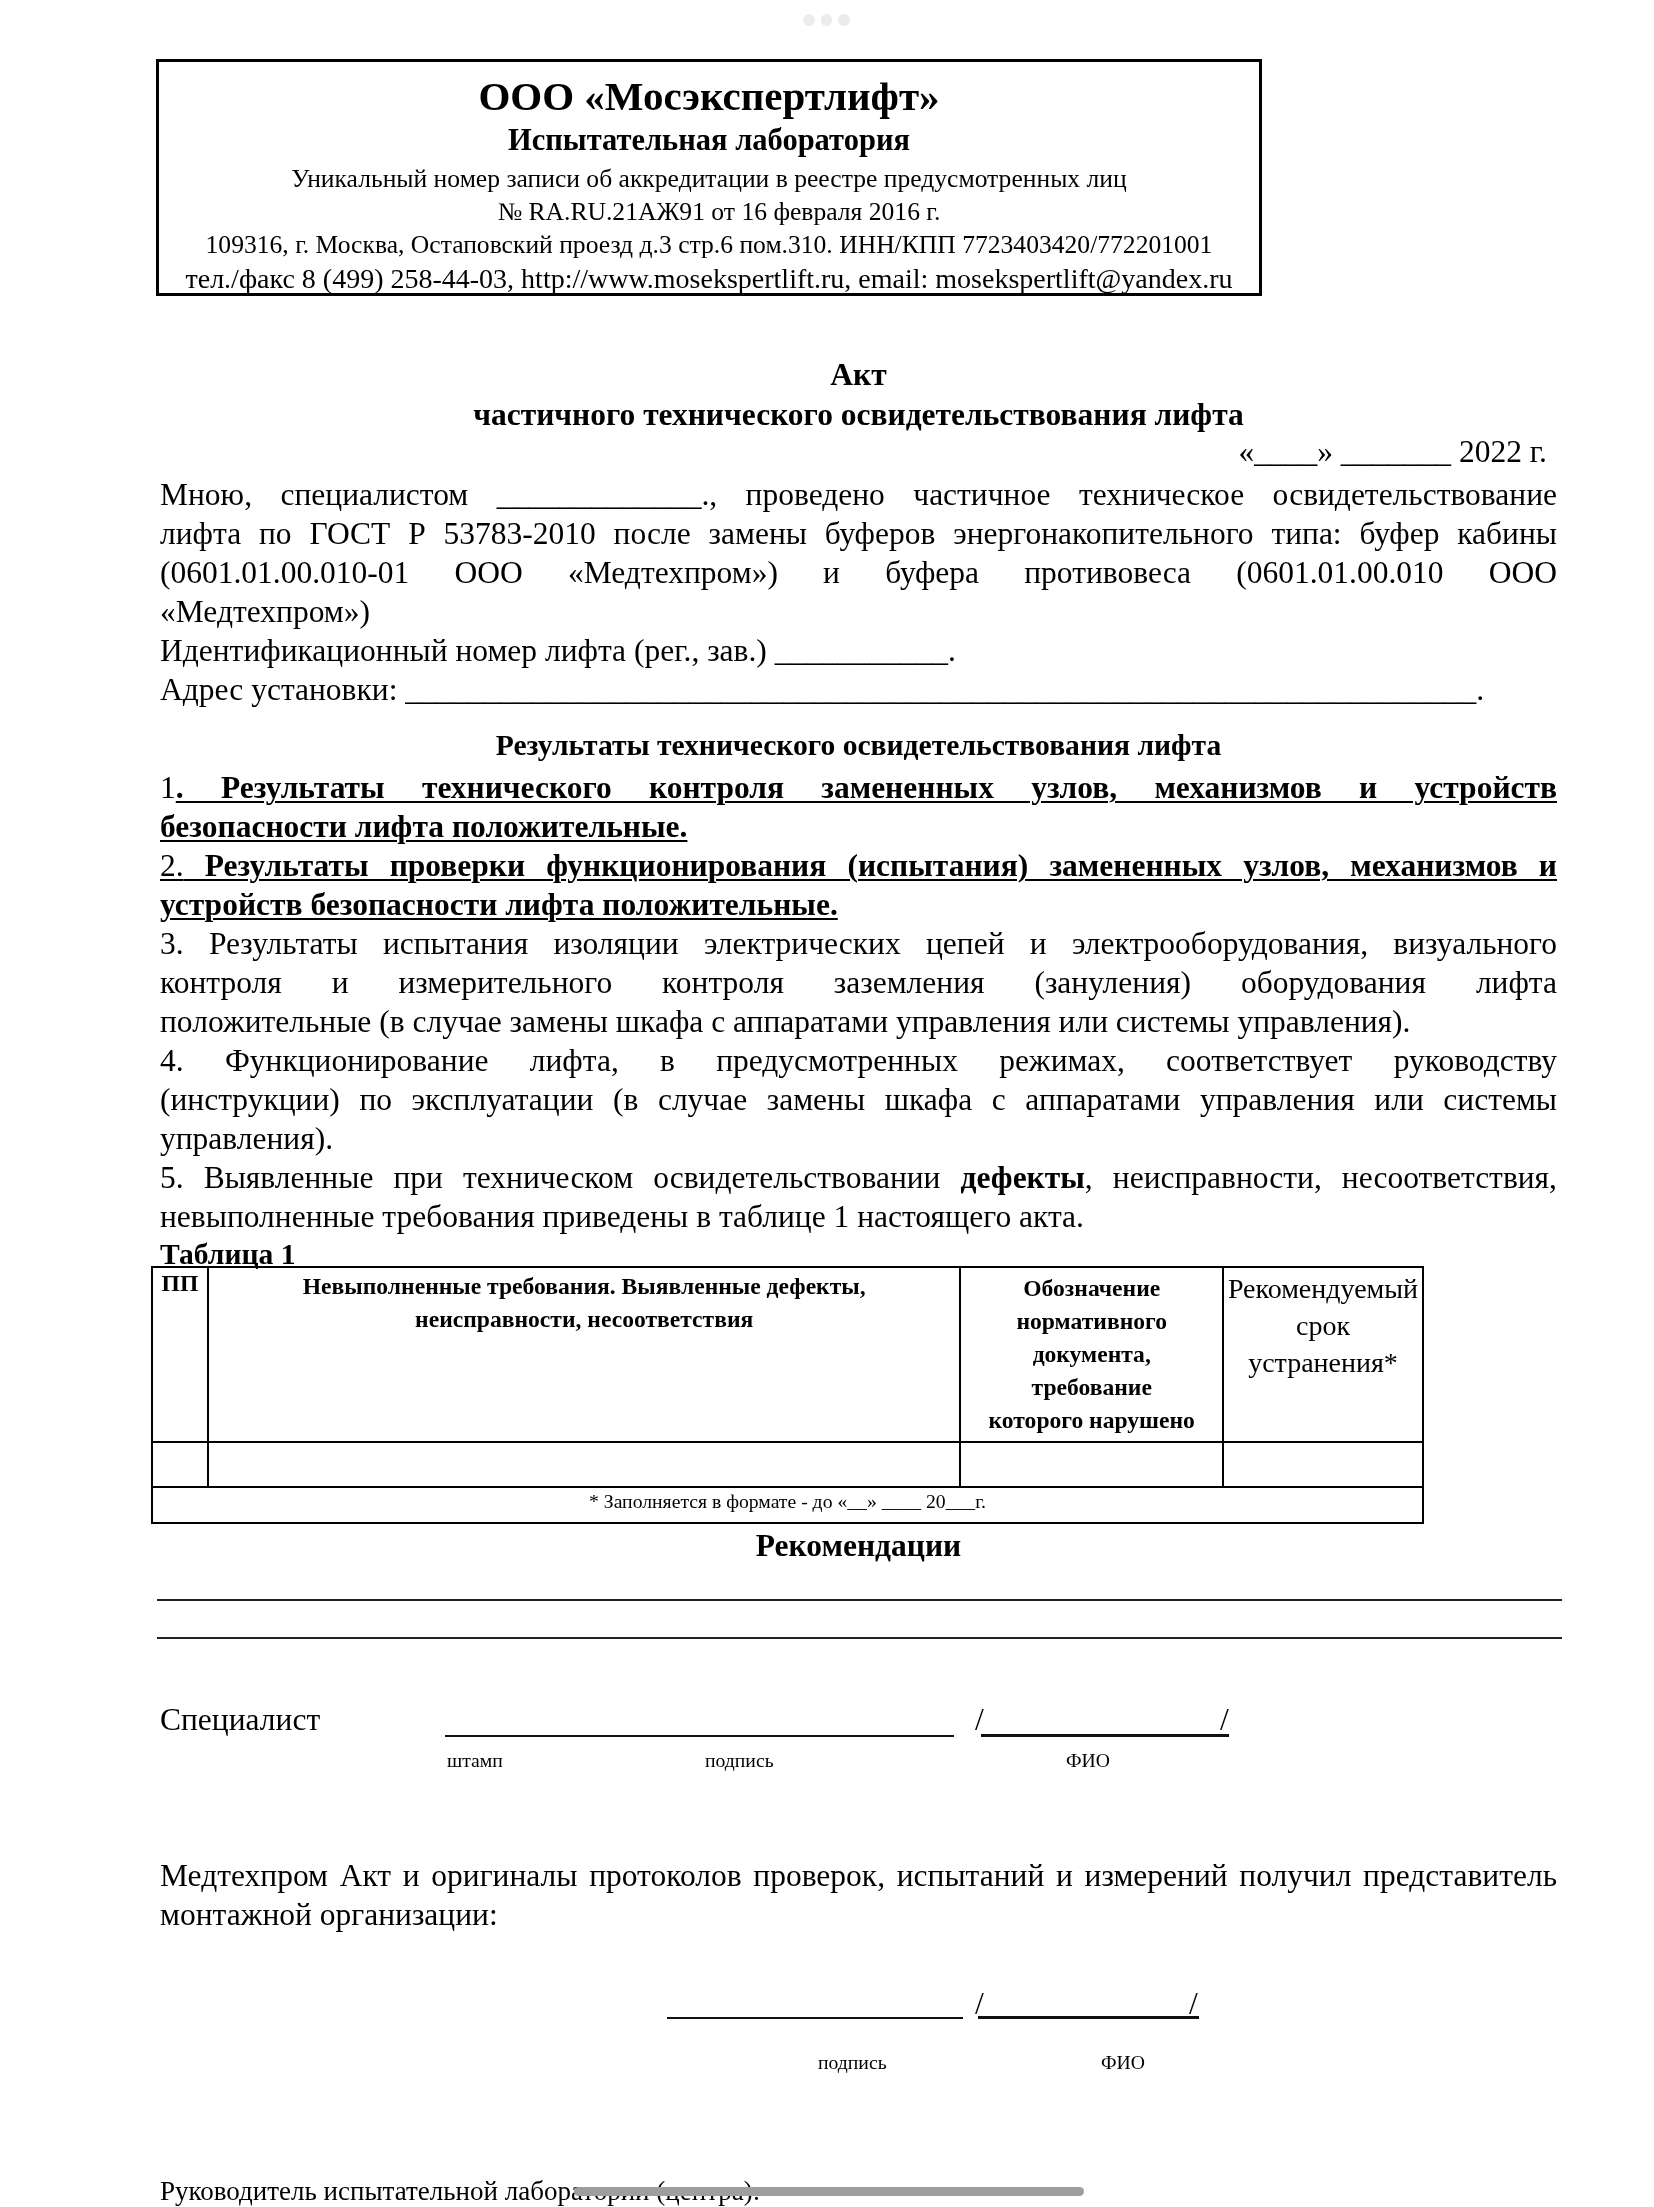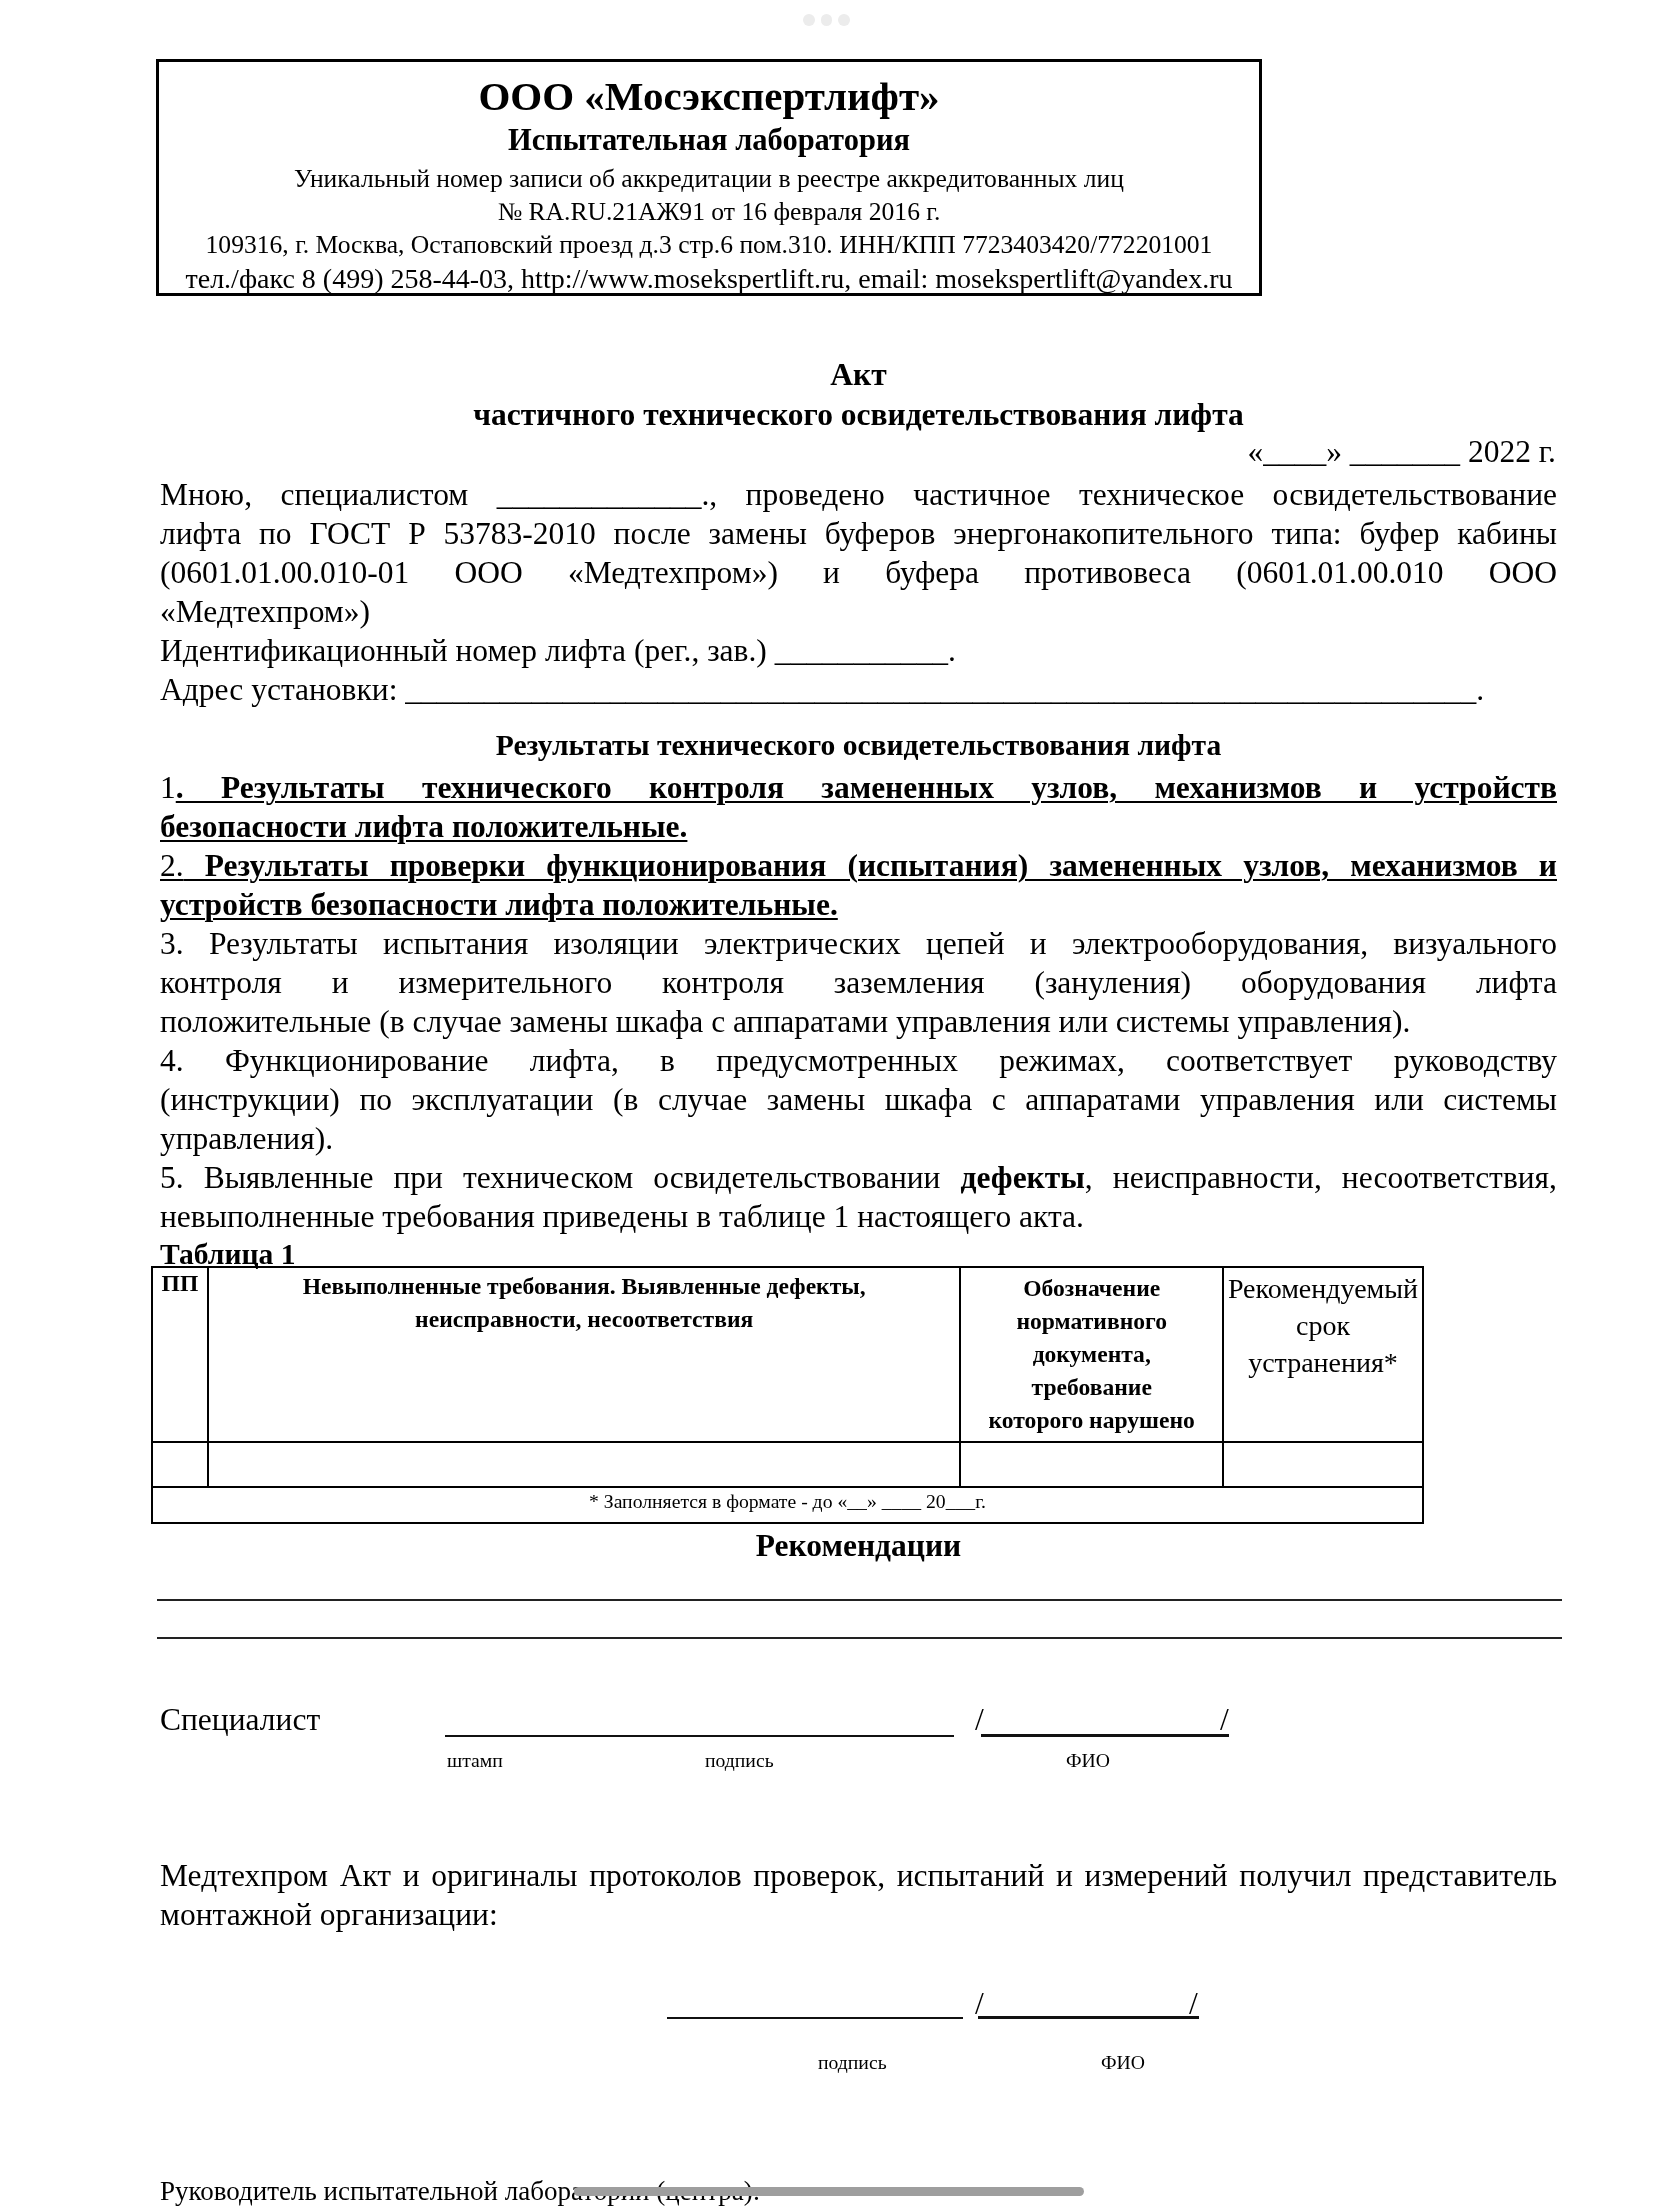--- a/index.html
+++ b/index.html
@@ -34,29 +34,29 @@
 
 <div class="abs dots">
   <span class="dot"></span>
   <span class="dot"></span>
   <span class="dot"></span>
 </div>
 
 <div class="abs hdr-box">
   <div class="hdr-line b" style="top:9.9px;font-size:41px;">ООО «Мосэкспертлифт»</div>
   <div class="hdr-line b" style="top:61px;font-size:30.5px;">Испытательная лаборатория</div>
-  <div class="hdr-line" style="top:102px;font-size:25.6px;">Уникальный номер записи об аккредитации в реестре аккредитованных лиц</div>
+  <div class="hdr-line" style="top:102px;font-size:25.6px;">Уникальный номер записи об аккредитации в реестре предусмотренных лиц</div>
   <div class="hdr-line" style="top:135px;font-size:25.6px;padding-left:20px;">№ RA.RU.21АЖ91 от 16 февраля 2016 г.</div>
   <div class="hdr-line" style="top:168px;font-size:25.6px;">109316, г. Москва, Остаповский проезд д.3 стр.6 пом.310. ИНН/КПП 7723403420/772201001</div>
   <div class="hdr-line" style="top:201px;font-size:28px;">тел./факс 8 (499) 258-44-03, http://www.mosekspertlift.ru, email: mosekspertlift@yandex.ru</div>
 </div>
 
 <div class="abs b c" style="left:160px;width:1397px;top:357px;font-size:31.5px;">Акт</div>
 <div class="abs b c" style="left:160px;width:1397px;top:397px;font-size:31.5px;">частичного технического освидетельствования лифта</div>
-<div class="abs" style="right:99px;top:434px;font-size:31.5px;font-family:Liberation Serif, serif;">«____» _______ 2022 г.</div>
+<div class="abs" style="right:108px;top:434px;font-size:31.5px;font-family:Liberation Serif, serif;">«____» _______ 2022 г.</div>
 
 <div class="abs body-text" style="top:475px;">
   <p class="just-full">Мною, специалистом _____________., проведено частичное техническое освидетельствование</p>
   <p class="just-full">лифта по ГОСТ Р 53783-2010 после замены буферов энергонакопительного типа: буфер кабины</p>
   <p class="just-full">(0601.01.00.010-01 ООО «Медтехпром») и буфера противовеса (0601.01.00.010 ООО</p>
   <p>«Медтехпром»)</p>
   <p>Идентификационный номер лифта (рег., зав.) ___________.</p>
   <p>Адрес установки: ____________________________________________________________________.</p>
 </div>
 

